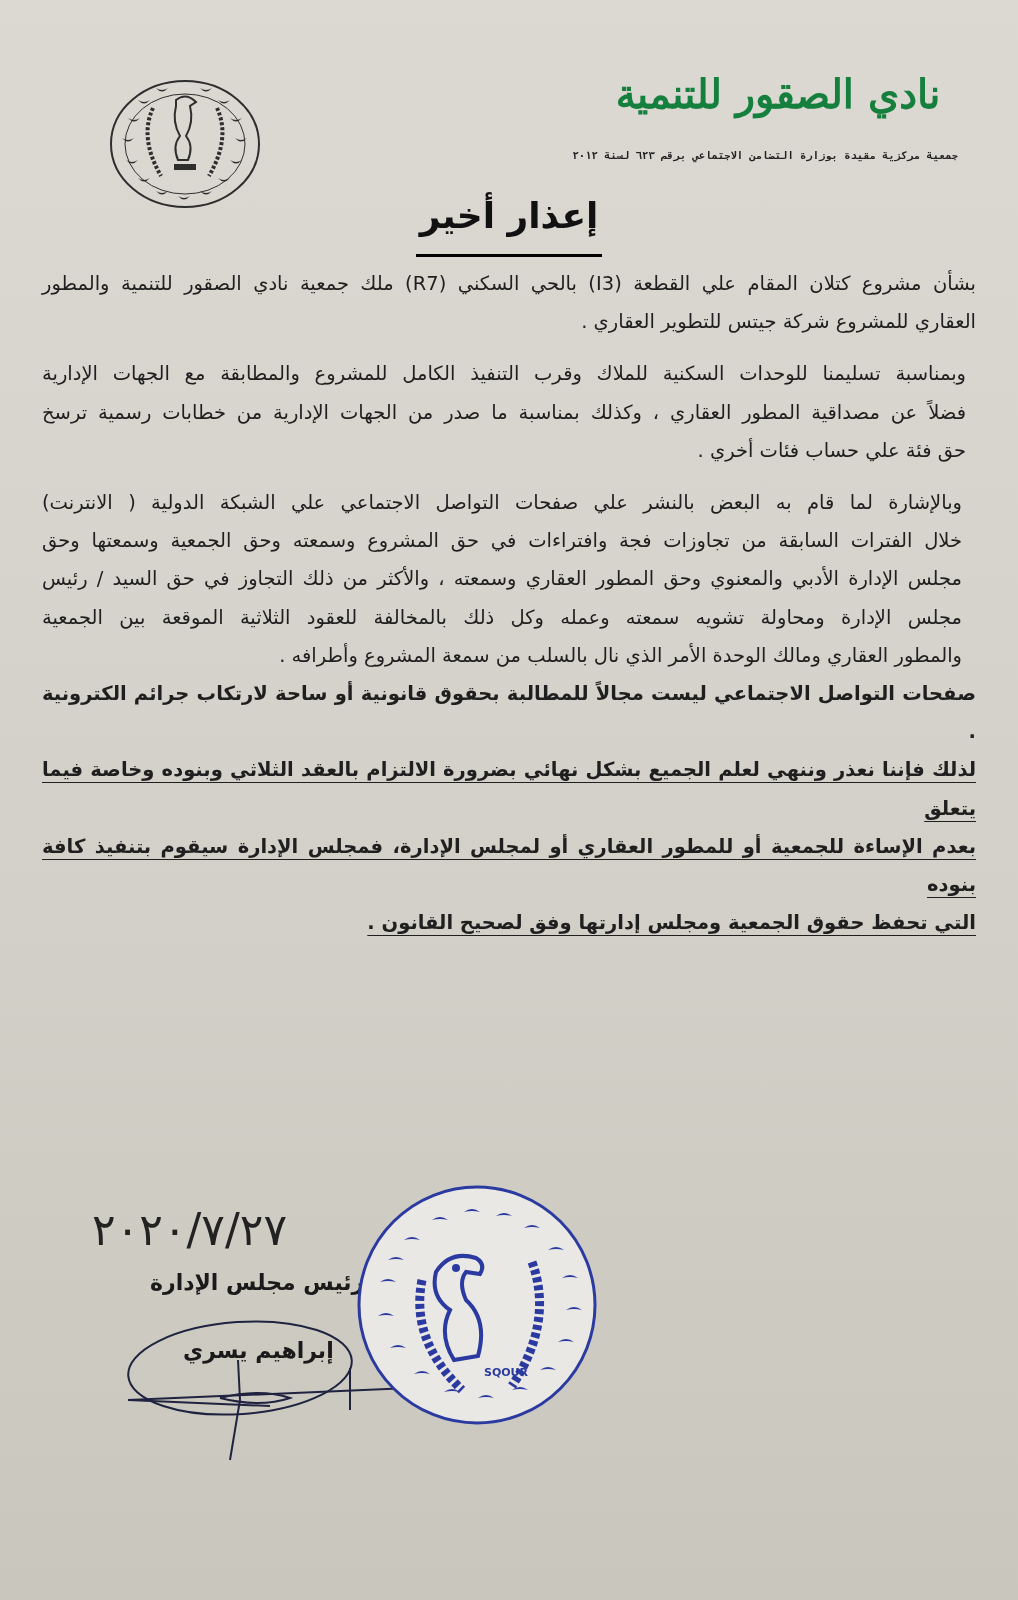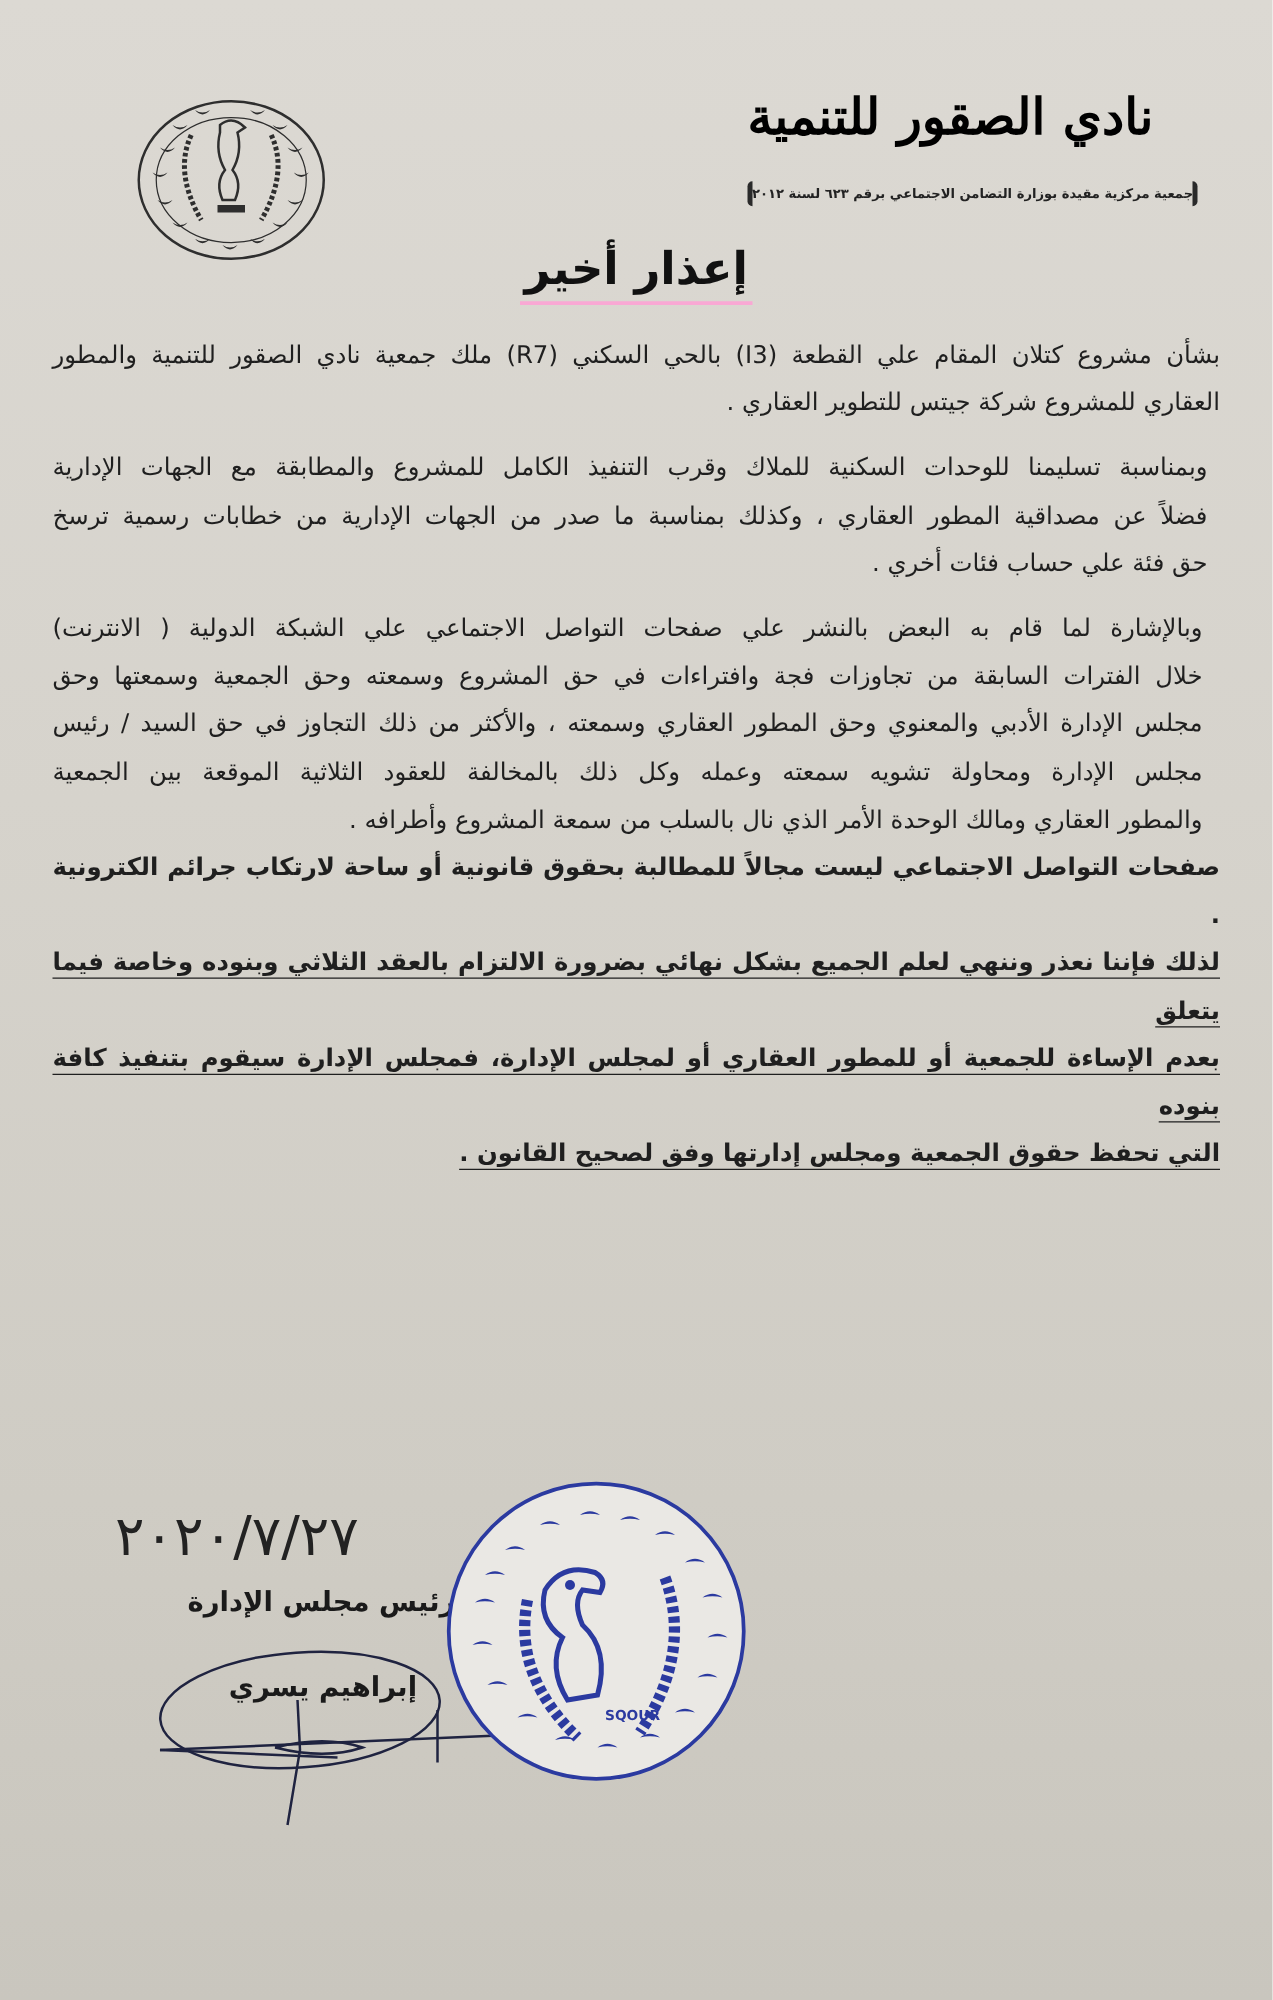--- a/index.html
+++ b/index.html
@@ -4,39 +4,39 @@
 <style>
   html,body{margin:0;padding:0;}
   body{
     width:1018px;height:1600px;overflow:hidden;position:relative;
     background:linear-gradient(180deg,#dcd9d3 0%,#d6d3cc 40%,#cfccc4 75%,#c9c6be 100%);
     font-family:"DejaVu Sans","Liberation Sans",sans-serif;color:#1d1d1d;
   }
   .page{position:absolute;inset:0;}
   
   .club-name{
-    position:absolute;right:60px;top:70px;width:360px;text-align:left;
-    font-family:"DejaVu Serif",serif;font-size:40px;font-weight:bold;color:#000000;
+    position:absolute;right:60px;top:70px;width:360px;text-align:center;
+    font-family:"DejaVu Serif",serif;font-size:40px;font-weight:bold;color:#15803d;
     letter-spacing:1px;direction:rtl;
   }
   .reg-bar{
     position:absolute;right:60px;top:144px;width:360px;height:22px;
     display:flex;align-items:center;direction:rtl;
   }
   .reg-cap{width:18px;height:20px;background:#2a2a2a;}
   .reg-cap.r{border-radius:0 10px 10px 0;}
   .reg-cap.l{border-radius:10px 0 0 10px;}
-  .reg-text{flex:1;text-align:center;font-size:10.5px;font-weight:bold;color:#222;white-space:nowrap;}
+  .reg-text{flex:1;text-align:center;font-size:10.5px;font-weight:bold;color:#222;white-space:nowrap;font-family:Liberation Mono, monospace;}
   .logo-top{position:absolute;left:108px;top:78px;width:154px;height:132px;}
   
   .title{
     position:absolute;left:0;right:0;top:195px;text-align:center;direction:rtl;
   }
   .title span{
-    font-size:36px;font-weight:bold;color:#111;border-bottom:3px solid #f9a8d4;padding:0 4px 5px;
+    font-size:36px;font-weight:bold;color:#111;border-bottom:3px solid #000000;padding:0 4px 18px;
   }
   
   .body-text{
     position:absolute;left:42px;right:42px;top:265px;direction:rtl;text-align:justify;
     font-size:19.5px;line-height:38.2px;color:#1f1f1f;
   }
   .body-text p{margin:0;}
   .p1{margin-bottom:14px !important;}
   .p2{margin-bottom:14px !important;text-indent:10px;}
   .p3{margin-bottom:0 !important;text-indent:14px;}

